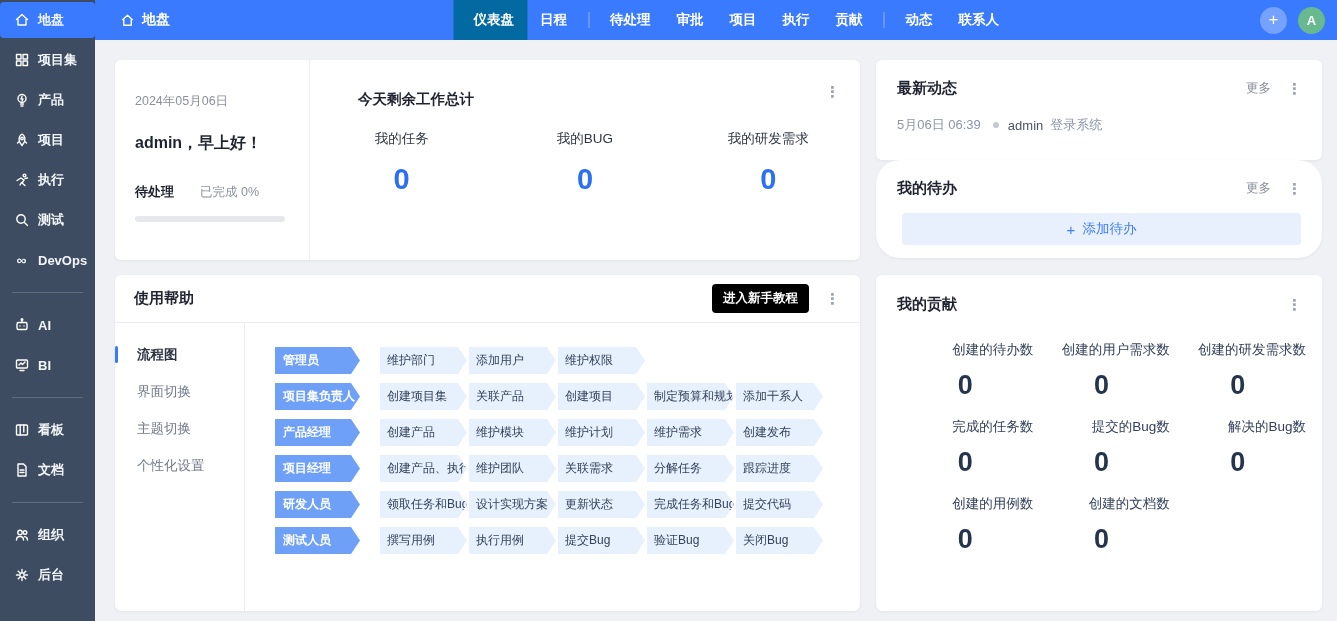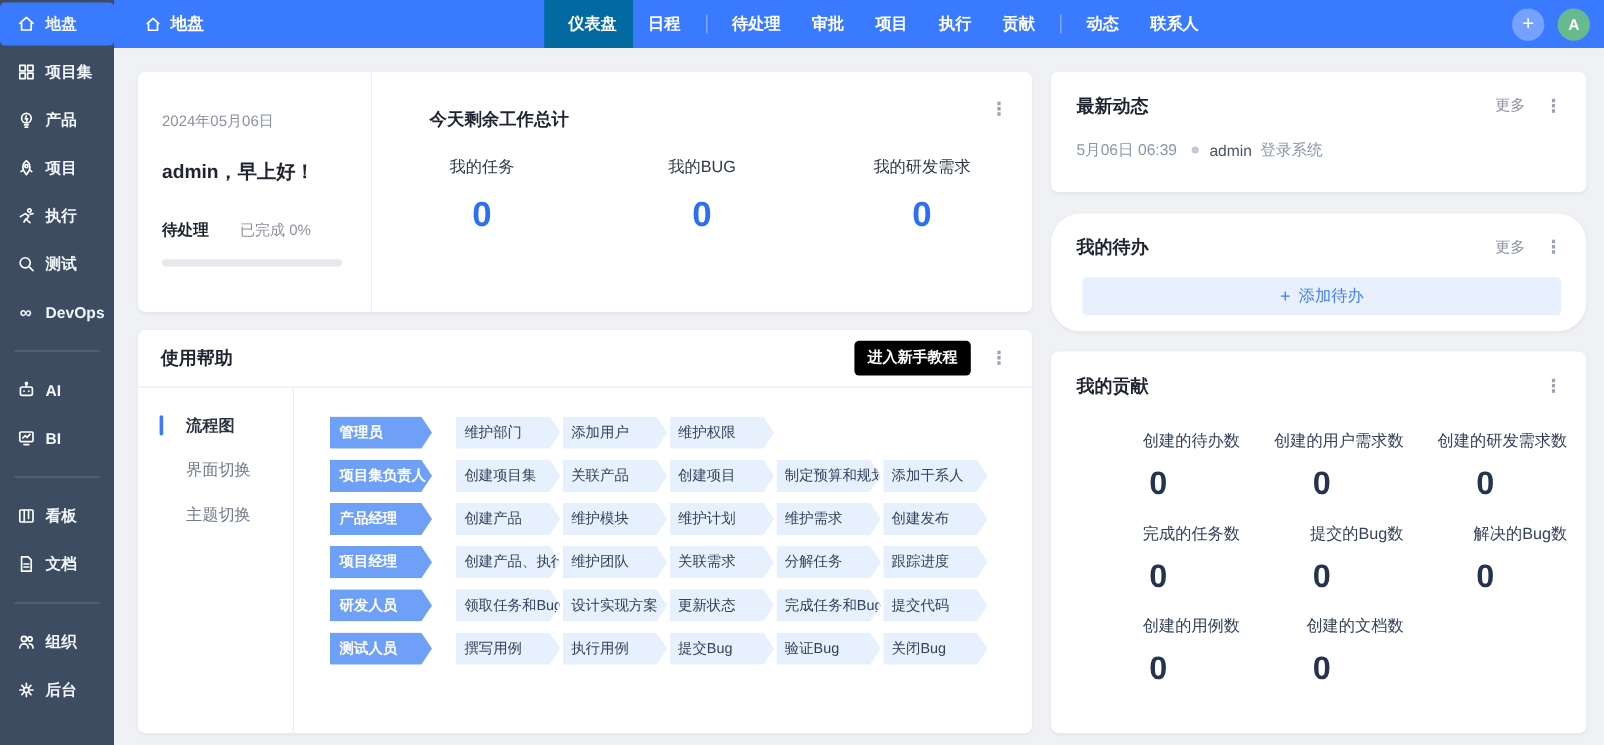--- a/index.html
+++ b/index.html
@@ -77,21 +77,21 @@
   
   .help { flex:1; display:flex; flex-direction:column; }
   .help-header { height:48px; flex:0 0 48px; display:flex; align-items:center; padding:0 16px 0 19px; border-bottom:1px solid #ebedf1; }
   .help-title { font-size:15px; font-weight:700; color:#1f2430; }
   .tutorial-btn {
     margin-left:auto; background:#000000; color:#fff; border:none; font-size:12.5px; font-weight:600;
     padding:6px 11px; border-radius:4px; cursor:pointer; font-family:inherit;
   }
   .help-header .kebab { margin-left:12px; }
   .help-body { flex:1; display:flex; }
-  .help-tabs { width:130px; flex:0 0 130px; border-right:1px solid #ebedf1; padding-top:13px;padding-left:18px; }
+  .help-tabs { width:130px; flex:0 0 130px; border-right:1px solid #ebedf1; padding-top:13px; }
   .help-tab { position:relative; height:37px; line-height:37px; padding-left:22px; font-size:13.5px; color:#717a8a; cursor:pointer; }
   .help-tab.active { color:#2c3442; font-weight:600; }
   .help-tab.active::before { content:""; position:absolute; left:0; top:10px; width:3px; height:17px; background:#3a7afe; border-radius:2px; }
   .flow-area { flex:1; padding:24px 0 0 30px; }
   .flow-row { display:flex; align-items:center; margin-bottom:9px; }
   .flow-chip {
     height:27px; line-height:27px; white-space:nowrap; overflow:hidden; font-size:12px;
     clip-path:polygon(0 0, calc(100% - 9px) 0, 100% 50%, calc(100% - 9px) 100%, 0 100%);
   }
   .flow-role { width:85px; flex:0 0 85px; background:#6fa0f8; color:#fff; font-weight:600; padding-left:8px; margin-right:20px; cursor:pointer; }
@@ -100,21 +100,21 @@
   .card-head { display:flex; align-items:center; }
   .card-head .title { font-size:15px; font-weight:700; color:#1f2430; }
   .card-head .spacer { flex:1; }
   .card-head .kebab { margin-left:12px; }
   .dynamics { height:100px; flex:0 0 100px; padding:19px 16px 0 21px; }
   .activity { margin-top:18px; display:flex; align-items:center; font-size:13px; }
   .act-time { color:#8a96aa; }
   .act-dot { width:6px; height:6px; border-radius:50%; background:#c3c9d4; margin:0 9px 0 12px; }
   .act-user { color:#4a5568; margin-right:7px; }
   .act-text { color:#8a96aa; }
-  .todo { height:98px; flex:0 0 98px; margin-top:18px; padding:19px 16px 0 21px;border-radius:24px; }
+  .todo { height:98px; flex:0 0 98px; padding:19px 16px 0 21px;border-radius:24px; }
   .todo-add-btn {
     margin-top:15px; width:calc(100% - 10px); margin-left:5px; height:32px; border:none; border-radius:4px;
     background:#e8f0fd; color:#3f7ef8; font-size:13.5px; font-family:inherit; cursor:pointer;
     display:flex; align-items:center; justify-content:center; gap:7px;
   }
   .todo-add-btn .plus-glyph { font-size:15px; font-weight:400; }
   .contribution { flex:1; margin-top:17px; padding:20px 16px 0 21px; }
   .contrib-grid { display:grid; grid-template-columns:repeat(3,1fr); row-gap:17px; margin-top:27px; }
   .contrib-cell { text-align:center; }
   .contrib-label { font-size:13.5px; color:#33415a;text-align:right; }
@@ -317,20 +317,21 @@
         <div class="help-header">
           <span class="help-title">使用帮助</span>
           <button class="tutorial-btn">进入新手教程</button>
           <span class="kebab">⋮</span>
         </div>
         <div class="help-body">
           <div class="help-tabs">
             <div class="help-tab active">流程图</div>
             <div class="help-tab">界面切换</div>
             <div class="help-tab">主题切换</div>
+            <div class="help-tab">个性化设置</div>
           </div>
           <div class="flow-area">
             <div class="flow-row">
               <span class="flow-chip flow-role">管理员</span>
               <span class="flow-chip flow-step">维护部门</span>
               <span class="flow-chip flow-step">添加用户</span>
               <span class="flow-chip flow-step">维护权限</span>
             </div>
             <div class="flow-row">
               <span class="flow-chip flow-role">项目集负责人</span>

